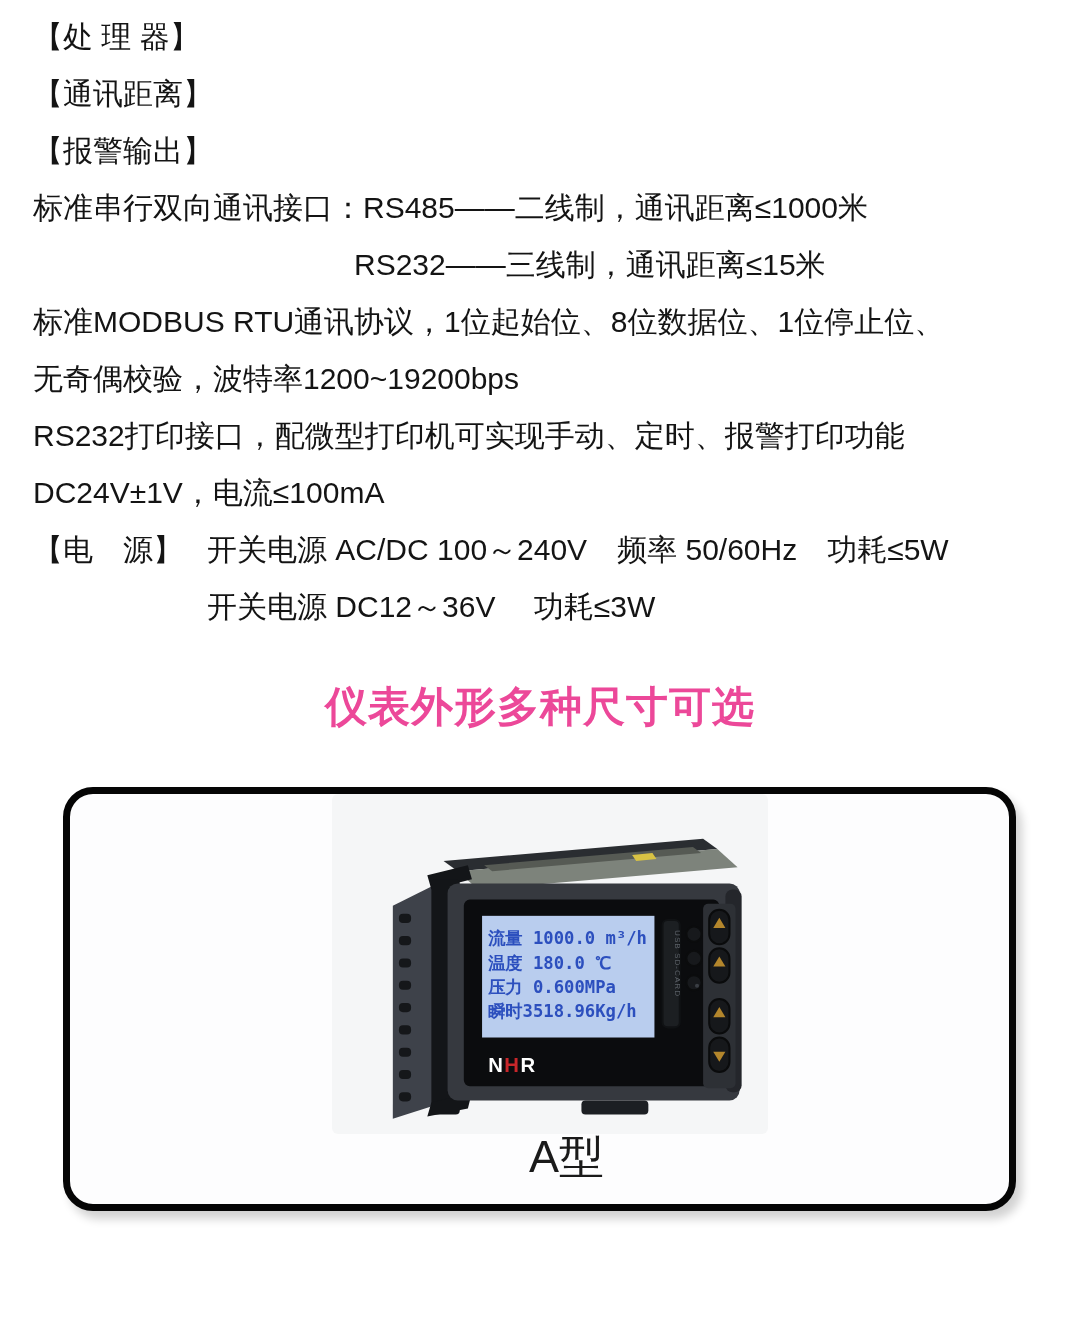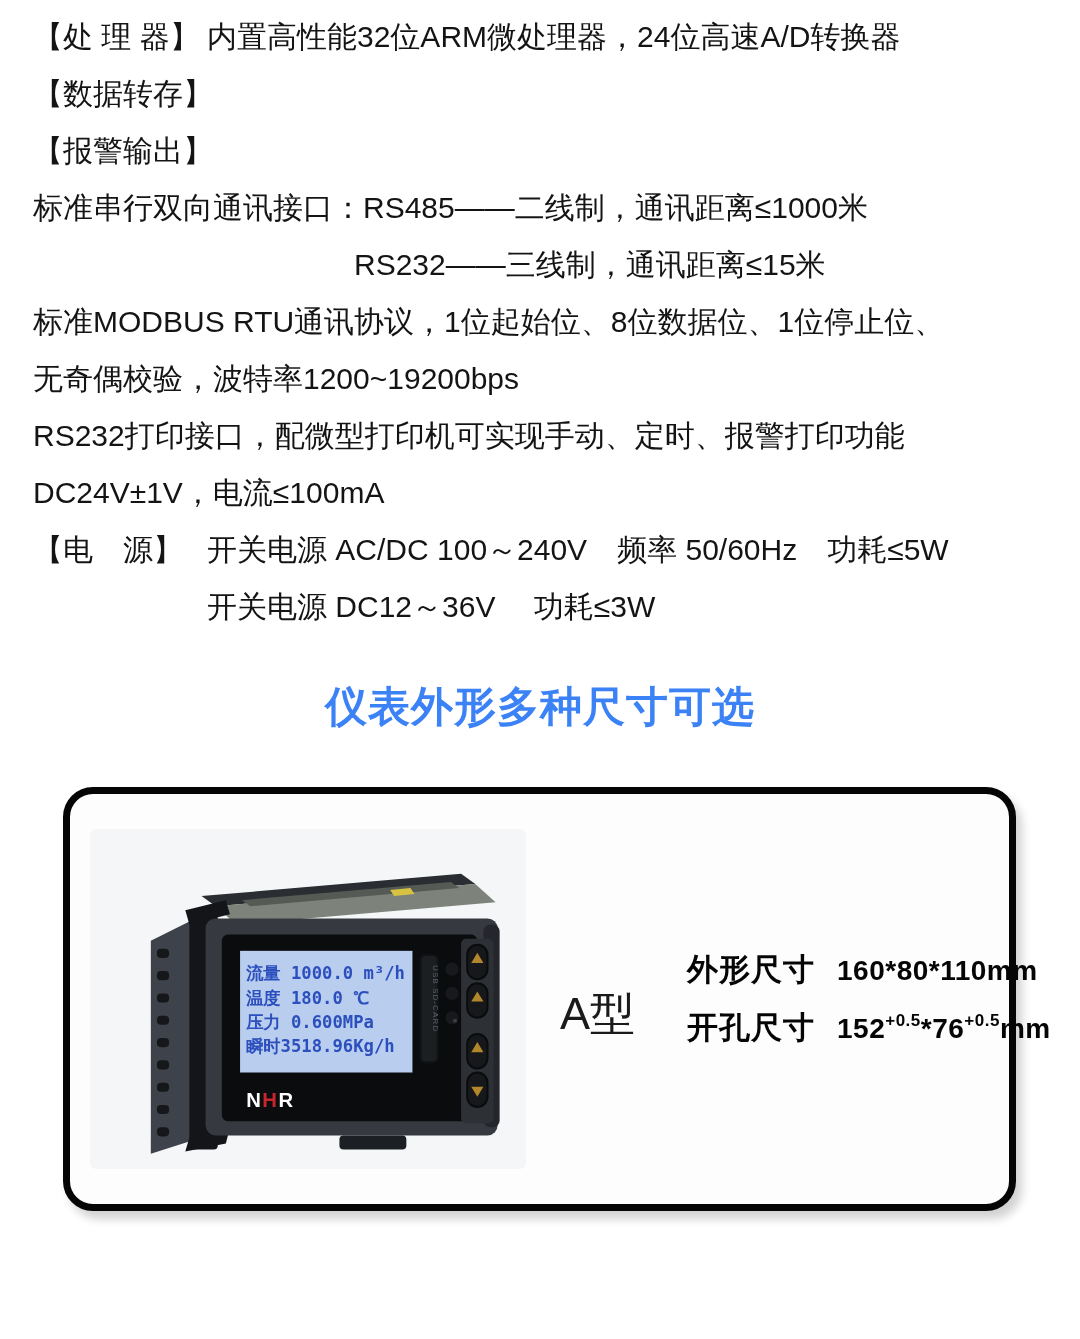--- a/index.html
+++ b/index.html
@@ -42,56 +42,56 @@
   }
   .spec-line--indent { padding-left: 321px; }
 
   
   .section-title {
     margin: 48px 0 0 0;
     text-align: center;
     font-size: 42px;
     line-height: 48px;
     font-weight: 700;
-    color: #3b82f6;
+    color: #ec4899;
     letter-spacing: 1px;
   }
 
   
   .size-card {
     box-sizing: border-box;
     margin: 56px 0 0 63px;
     width: 953px;
     height: 424px;
     border: 7px solid #050505;
     border-radius: 30px;
     background: #fdfdfe;
     box-shadow: 6px 8px 10px rgba(0,0,0,0.18);
     display: flex;
     align-items: center;
     padding-left: 20px;
+    flex-direction: column;
   }
   .photo {
     flex: none;
     width: 436px;
     height: 340px;
     background: #f5f6f7;
     border-radius: 6px;
     display: flex;
     align-items: center;
     justify-content: center;
   }
   .model-label {
     flex: none;
     margin-left: 34px;
     font-size: 45px;
     line-height: 1;
     color: #1a1a1a;
     font-weight: 400;
-    margin-top: 28px;
   }
   .dims {
     margin-left: 52px;
     display: flex;
     flex-direction: column;
     gap: 16px;
   }
   .dim-row {
     display: flex;
     align-items: baseline;
@@ -140,26 +140,23 @@
   }
 </style>
 </head>
 <body>
 
 <div class="page">
 
   <section class="specs">
       <div class="spec-row">
         <div class="spec-label">【处 理 器】</div>
-        <div class="spec-lines">
-          <div class="spec-line">内置高性能32位ARM微处理器，24位高速A/D转换器</div>
-        </div>
-      </div>
-      <div class="spec-row">
-        <div class="spec-label">【数据转存】</div>
+      </div>
+      <div class="spec-row">
+        <div class="spec-label">【通讯距离】</div>
       </div>
       <div class="spec-row">
         <div class="spec-label">【报警输出】</div>
       </div>
       <div class="spec-row">
         <div class="spec-lines">
           <div class="spec-line">标准串行双向通讯接口：RS485——二线制，通讯距离≤1000米</div>
           <div class="spec-line spec-line--indent">RS232——三线制，通讯距离≤15米</div>
           <div class="spec-line">标准MODBUS RTU通讯协议，1位起始位、8位数据位、1位停止位、</div>
           <div class="spec-line">无奇偶校验，波特率1200~19200bps</div>
@@ -245,25 +242,15 @@
           <rect x="372" y="230" width="20" height="34" rx="10" fill="#16181b" stroke="#0a0b0c" stroke-width="2"></rect>
           <polygon points="382,254 376,244 388,244" fill="#b3862c"></polygon>
         </g>
 
         <rect x="246" y="292" width="66" height="14" rx="4" fill="#1c1f23"></rect>
       </svg>
     </div>
 
     <div class="model-label">A型</div>
 
-    <div class="dims">
-      <div class="dim-row">
-        <span class="dim-label">外形尺寸</span>
-        <span class="dim-value">160*80*110mm</span>
-      </div>
-      <div class="dim-row">
-        <span class="dim-label">开孔尺寸</span>
-        <span class="dim-value"><span>152</span><sup>+0.5</sup><span>*</span><span>76</span><sup>+0.5</sup><span>mm</span></span>
-      </div>
-    </div>
   </div>
 
 </div>
 
 </body></html>

